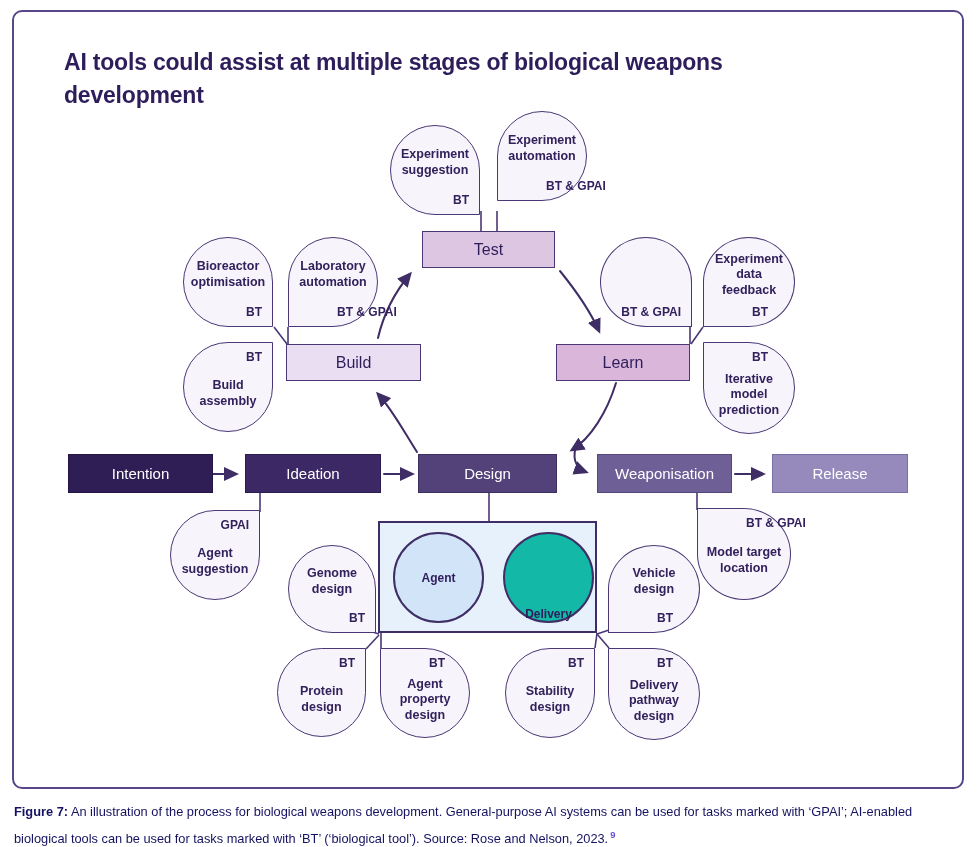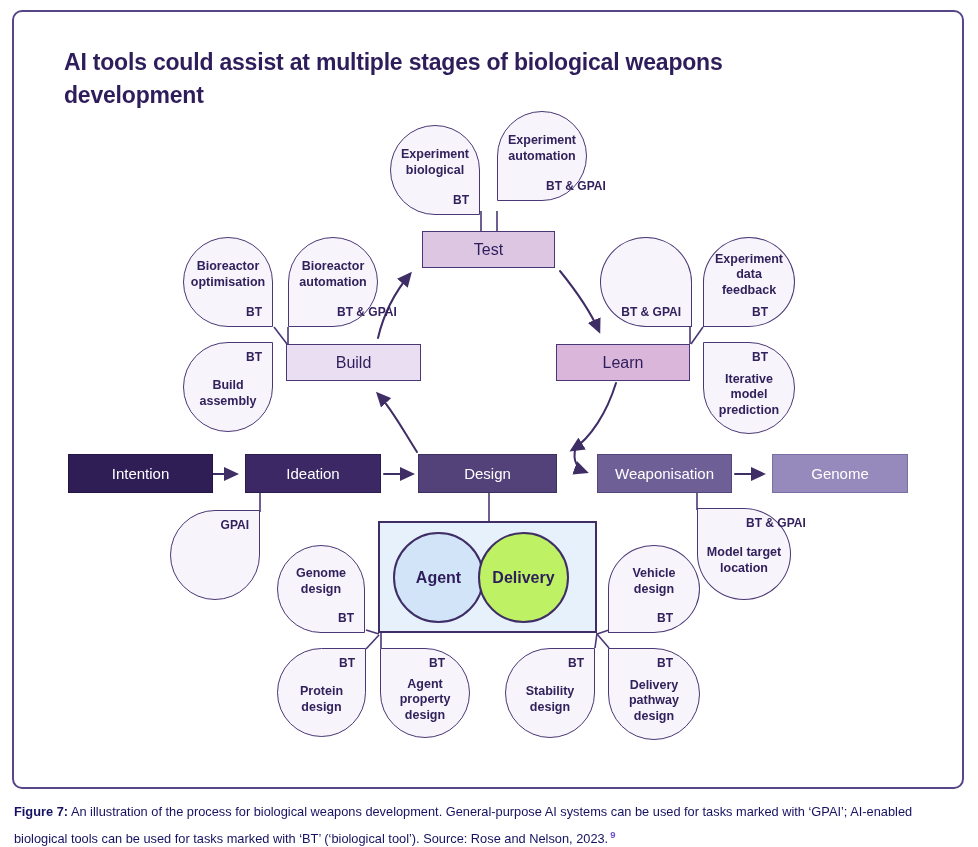--- a/index.html
+++ b/index.html
@@ -27,23 +27,23 @@
               display:flex; align-items:center; justify-content:center;
               color:#2e1d5b; font-size:16px; font-weight:500; border:1.5px solid #4a3775; }
   .cyclebox.test  { left:422px; top:231px; width:133px; background:#dcc6e2; }
   .cyclebox.build { left:286px; top:344px; width:135px; background:#e9def2; }
   .cyclebox.learn { left:556px; top:344px; width:134px; background:#d9b6da; }
 
   .adbox { position:absolute; left:378px; top:521px; width:219px; height:112px; z-index:2;
            background:#e7f1fc; border:2px solid #3f2d66; }
   .adcircle { position:absolute; width:91px; height:91px; border-radius:50%;
               border:2px solid #3f2d66; display:flex; align-items:center; justify-content:center;
-              font-size:16px; font-weight:700; color:#2e1d5b; }
+              font-size:12px; font-weight:700; color:#2e1d5b; }
   .adcircle.agent    { left:13px;  top:9px; background:#d2e5f8; }
-  .adcircle.delivery { left:98px; top:9px; background:#bef264; }
+  .adcircle.delivery { left:123px; top:9px; background:#14b8a6;align-items:flex-end; }
 
   .bubble { position:absolute; z-index:3; background:#f7f5fb; border:1.5px solid #4a3775;
             display:flex; align-items:center; justify-content:center; text-align:center; }
   .bubble .lbl { font-size:12.5px; font-weight:600; color:#32215c; line-height:1.25; padding:0 6px; }
   .bubble .tag { position:absolute; font-size:12px; font-weight:700; color:#32215c; white-space:nowrap;padding-left:38px; }
 
   .c-br { border-radius:50% 50% 0 50%; }
   .c-bl { border-radius:50% 50% 50% 0; }
   .c-tr { border-radius:50% 0 50% 50%; }
   .c-tl { border-radius:0 50% 50% 50%; }
@@ -57,21 +57,21 @@
   .b-exp-sim      { left:390px; top:125px; width:90px; height:90px; }
   .b-exp-auto     { left:497px; top:111px; width:90px; height:90px; }
   .b-bioreactor   { left:183px; top:237px; width:90px; height:90px; }
   .b-laboratory   { left:288px; top:237px; width:90px; height:90px; }
   .b-genome-asm   { left:183px; top:342px; width:90px; height:90px; }
   .b-result-int   { left:600px; top:237px; width:92px; height:90px; }
   .b-exp-data     { left:703px; top:237px; width:92px; height:90px; }
   .b-iter-model   { left:703px; top:342px; width:92px; height:92px; }
   .b-agent-sugg   { left:170px; top:510px; width:90px; height:90px; }
   .b-model-target { left:697px; top:508px; width:94px; height:92px; }
-  .b-genome-des   { left:277px; top:545px; width:88px; height:88px;text-align:center; }
+  .b-genome-des   { left:288px; top:545px; width:88px; height:88px;text-align:center; }
   .b-protein-des  { left:277px; top:648px; width:89px; height:89px; }
   .b-agent-prop   { left:380px; top:648px; width:90px; height:90px; }
   .b-stability    { left:505px; top:648px; width:90px; height:90px; }
   .b-del-pathway  { left:608px; top:648px; width:92px; height:92px; }
   .b-vehicle      { left:608px; top:545px; width:92px; height:88px; }
 
   .caption { position:absolute; left:14px; top:799px; width:948px;
              font-size:12.8px; color:#151261; line-height:2.0; z-index:2; }
   .caption .cap-b { font-weight:700; }
   .caption sup { color:#6d4fd2; font-weight:700; font-size:9.5px; margin-left:2px; cursor:pointer; }
@@ -125,21 +125,21 @@
   <div class="stage ideation">
       <span>Ideation</span>
     </div>
   <div class="stage design">
       <span>Design</span>
     </div>
   <div class="stage weaponisation">
       <span>Weaponisation</span>
     </div>
   <div class="stage release">
-      <span>Genome</span>
+      <span>Release</span>
     </div>
 
   <div class="cyclebox test">
       <span>Test</span>
     </div>
   <div class="cyclebox build">
       <span>Build</span>
     </div>
   <div class="cyclebox learn">
       <span>Learn</span>
@@ -148,51 +148,52 @@
   <div class="adbox">
     <div class="adcircle agent">
         <span>Agent</span>
       </div>
     <div class="adcircle delivery">
         <span>Delivery</span>
       </div>
   </div>
 
   <div class="bubble c-br b-exp-sim">
-    <span class="lbl">Experiment biological</span>
+    <span class="lbl">Experiment suggestion</span>
     <span class="tag">BT</span>
   </div>
   <div class="bubble c-bl b-exp-auto">
     <span class="lbl">Experiment automation</span>
     <span class="tag">BT &amp; GPAI</span>
   </div>
   <div class="bubble c-br b-bioreactor">
     <span class="lbl">Bioreactor optimisation</span>
     <span class="tag">BT</span>
   </div>
   <div class="bubble c-bl b-laboratory">
-    <span class="lbl">Bioreactor automation</span>
+    <span class="lbl">Laboratory automation</span>
     <span class="tag">BT &amp; GPAI</span>
   </div>
   <div class="bubble c-tr b-genome-asm">
     <span class="lbl">Build assembly</span>
     <span class="tag">BT</span>
   </div>
   <div class="bubble c-br b-result-int">
     <span class="tag">BT &amp; GPAI</span>
   </div>
   <div class="bubble c-bl b-exp-data">
     <span class="lbl">Experiment data feedback</span>
     <span class="tag">BT</span>
   </div>
   <div class="bubble c-tl b-iter-model">
     <span class="lbl">Iterative model prediction</span>
     <span class="tag">BT</span>
   </div>
   <div class="bubble c-tr b-agent-sugg">
+    <span class="lbl">Agent suggestion</span>
     <span class="tag">GPAI</span>
   </div>
   <div class="bubble c-tl b-model-target">
     <span class="lbl">Model target location</span>
     <span class="tag">BT &amp; GPAI</span>
   </div>
   <div class="bubble c-br b-genome-des">
     <span class="lbl">Genome design</span>
     <span class="tag">BT</span>
   </div>

